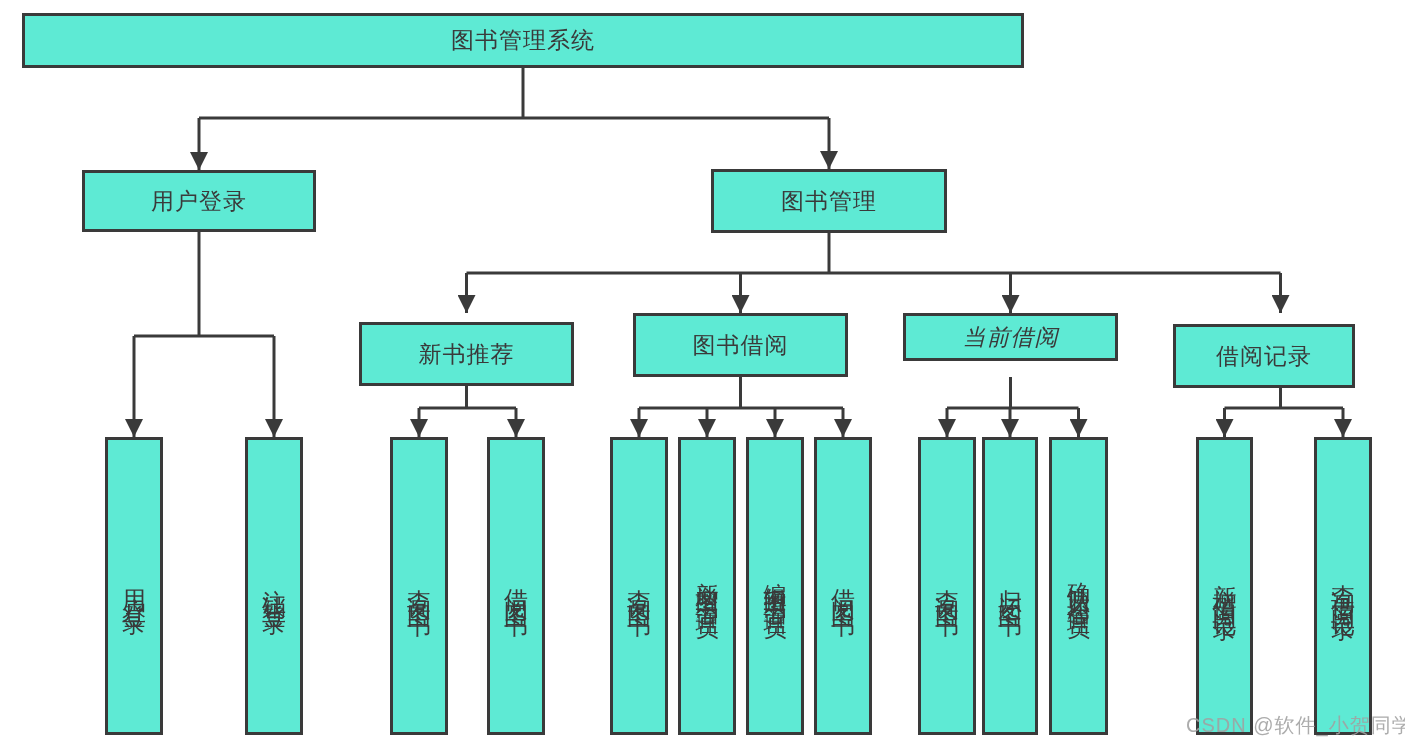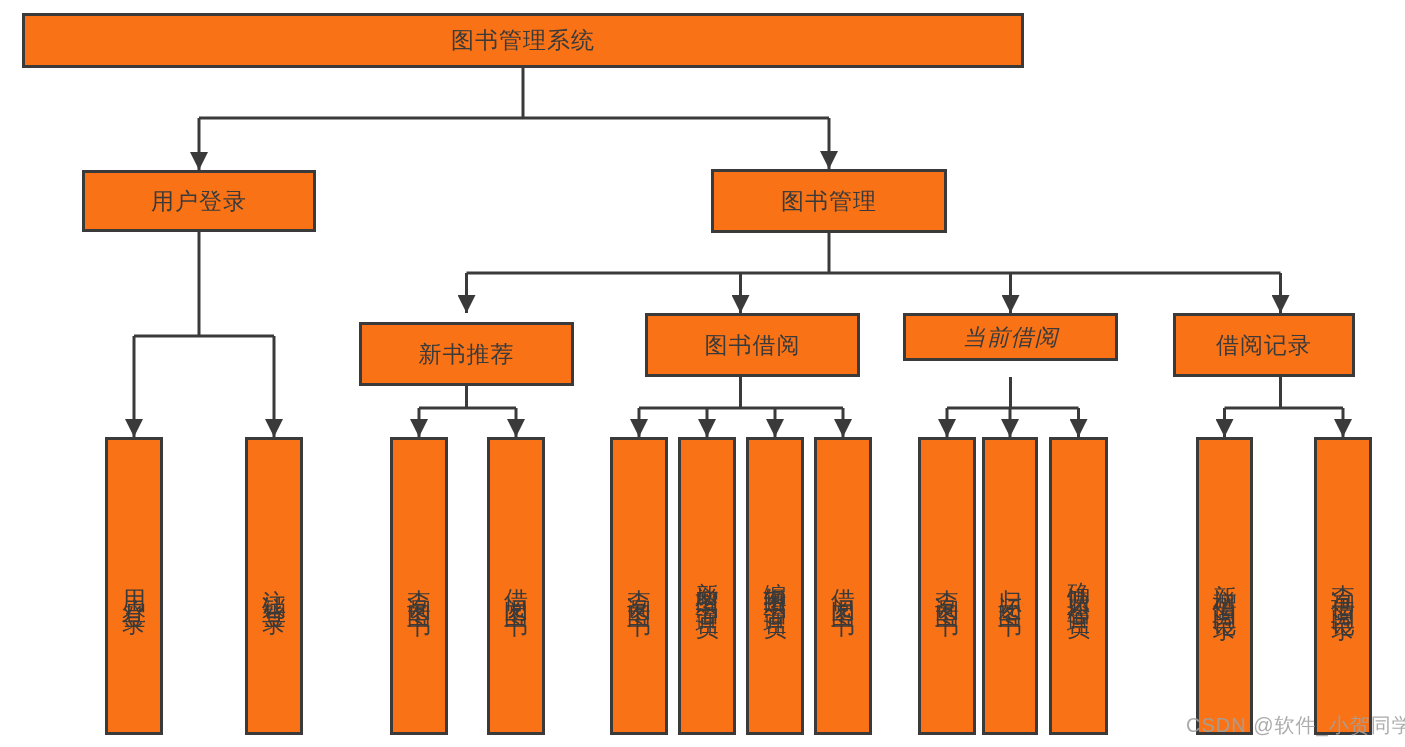--- a/index.html
+++ b/index.html
@@ -18,21 +18,21 @@
   #connectors {
     position: absolute;
     left: 0;
     top: 0;
     z-index: 1;
   }
   .node {
     position: absolute;
     box-sizing: border-box;
     border: 3px solid #3a3a3a;
-    background: #f97316;
+    background: #5eead4;
     color: #3a3a3a;
     display: flex;
     align-items: center;
     justify-content: center;
     z-index: 2;
   }
   .node.h {
     font-size: 23px;
     letter-spacing: 1px;
     white-space: nowrap;
@@ -116,23 +116,23 @@
       <path d="M1343,408 V437" marker-end="url(#arrow)"></path>
     </g>
   </svg>
 
   <div class="node h" style="left:22px; top:13px; width:1002px; height:55px;">图书管理系统</div>
 
   <div class="node h" style="left:82px; top:170px; width:234px; height:62px;">用户登录</div>
   <div class="node h" style="left:711px; top:169px; width:236px; height:64px;text-align:right;">图书管理</div>
 
   <div class="node h" style="left:359px; top:322px; width:215px; height:64px;">新书推荐</div>
-  <div class="node h" style="left:633px; top:313px; width:215px; height:64px;margin-left:12px;">图书借阅</div>
+  <div class="node h" style="left:633px; top:313px; width:215px; height:64px;">图书借阅</div>
   <div class="node h" style="left:903px; top:313px; width:215px; height:48px;font-style:italic;">当前借阅</div>
-  <div class="node h" style="left:1173px; top:313px; width:182px; height:64px;">借阅记录</div>
+  <div class="node h" style="left:1173px; top:324px; width:182px; height:64px;">借阅记录</div>
 
   <div class="node v" style="left:105px; top:437px; width:58px; height:298px;">用户登录</div>
   <div class="node v" style="left:245px; top:437px; width:58px; height:298px;">注销登录</div>
 
   <div class="node v" style="left:390px; top:437px; width:58px; height:298px;">查询图书</div>
   <div class="node v" style="left:487px; top:437px; width:58px; height:298px;">借阅图书</div>
 
   <div class="node v" style="left:610px; top:437px; width:58px; height:298px;">查询图书</div>
   <div class="node v long" style="left:678px; top:437px; width:58px; height:298px;">新增图书（管理员）</div>
   <div class="node v long" style="left:746px; top:437px; width:58px; height:298px;">编辑图书（管理员）</div>

